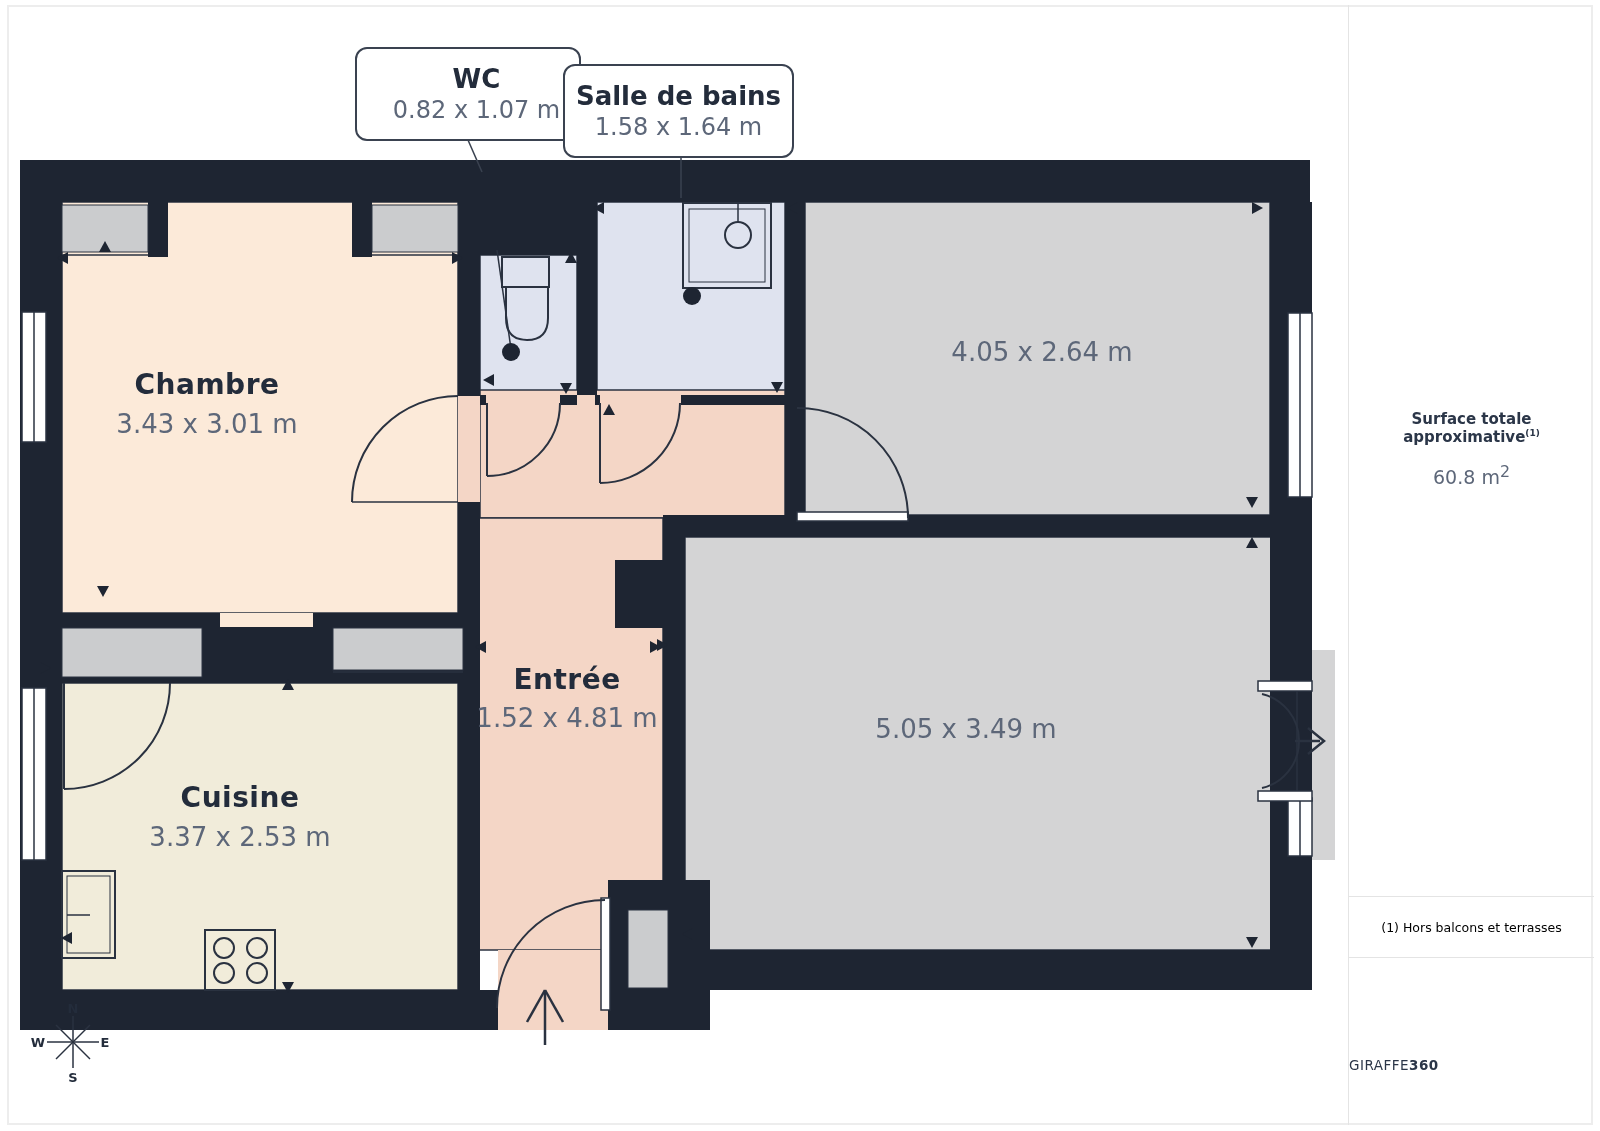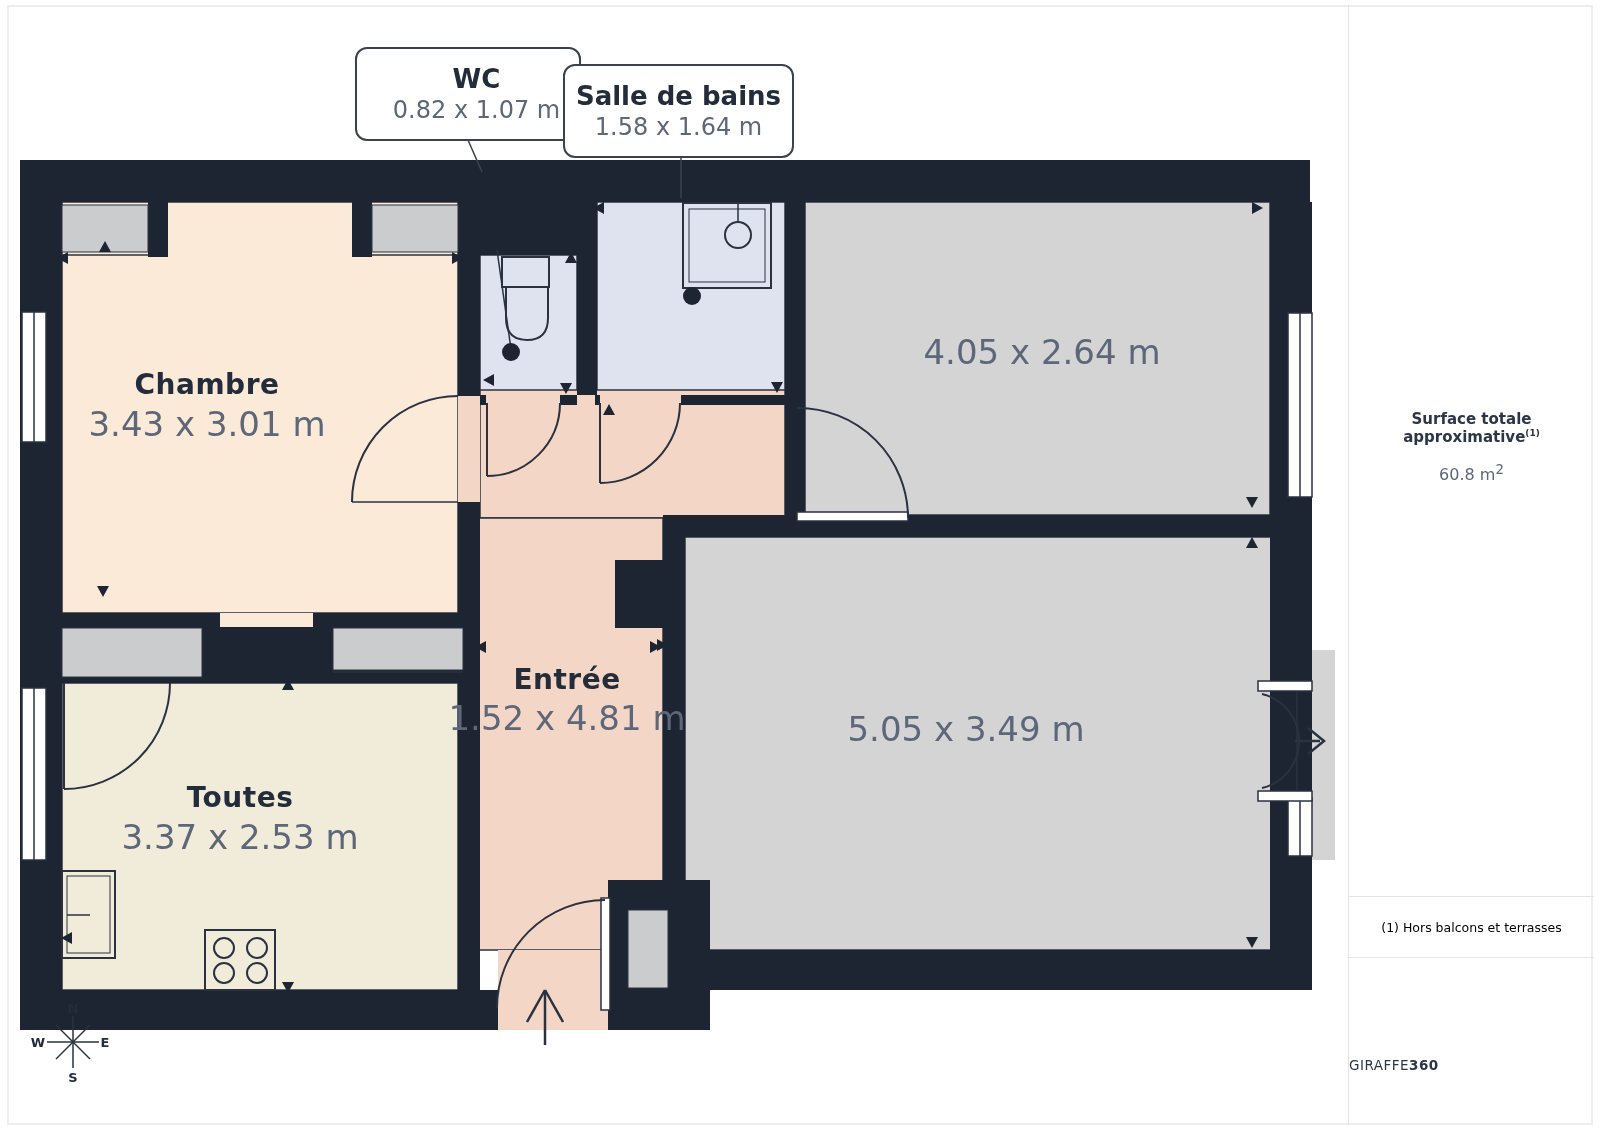--- a/index.html
+++ b/index.html
@@ -2,32 +2,32 @@
 <html><head>
 <meta charset="utf-8">
 <style>
   html,body{margin:0;padding:0;background:#fff;}
   #page{position:relative;width:1600px;height:1131px;background:#ffffff;overflow:hidden;
         font-family:"DejaVu Sans","Liberation Sans",sans-serif;}
   #frame{position:absolute;left:7px;top:5px;right:7px;bottom:6px;border:2px solid #ededed;pointer-events:none;}
   svg{position:absolute;left:0;top:0;}
   .lbl{position:absolute;transform:translate(-50%,-50%);text-align:center;white-space:nowrap;}
   .room-name{font-weight:bold;font-size:28px;color:#232c3b;letter-spacing:.5px;}
-  .room-dims{font-size:34px;color:#5d6779;}
+  .room-dims{font-size:26px;color:#5d6779;}
   .callout{position:absolute;background:#fff;border:2px solid #3a4250;border-radius:12px;
            display:flex;flex-direction:column;align-items:center;justify-content:center;z-index:5;}
   .callout .t{font-weight:bold;font-size:26px;color:#232c3b;line-height:1.25;}
   .callout .d{font-size:24px;color:#5d6779;line-height:1.25;}
   .compass-letter{position:absolute;transform:translate(-50%,-50%);font-size:13px;font-weight:bold;color:#232c3b;}
   
   #sidebar{position:absolute;left:1348px;top:5px;width:245px;height:1120px;border-left:1px solid #e4e4e4;}
   #surface-block{position:absolute;top:405px;left:0;width:100%;text-align:center;}
   #surface-title{font-size:15px;font-weight:bold;color:#2b3648;}
   #surface-title sup{font-size:9px;}
-  #surface-value{margin-top:16px;font-size:16px;color:#5d6779;}
+  #surface-value{margin-top:16px;font-size:19px;color:#5d6779;}
   .hdiv{position:absolute;left:0;width:100%;border-top:1px solid #e4e4e4;}
   #footnote{position:absolute;top:915px;left:0;width:100%;text-align:center;font-size:12.5px;color:#000000;}
   #disclaimer{position:absolute;top:978px;left:14px;width:217px;text-align:center;
               font-size:12.5px;line-height:1.6;color:#4e586c;}
   #brand{position:absolute;top:1052px;left:0;width:100%;font-size:13.5px;
          letter-spacing:.5px;color:#2b3648;}
   #brand b{font-weight:bold;}
 </style>
 </head>
 <body>
@@ -215,21 +215,21 @@
     <div class="d">0.82 x 1.07 m</div>
   </div>
   <div class="callout" style="left:563px;top:64px;width:227px;height:90px;">
     <div class="t">Salle de bains</div>
     <div class="d">1.58 x 1.64 m</div>
   </div>
 
   <div class="lbl room-name" style="left:207px;top:384px;">Chambre</div>
   <div class="lbl room-dims" style="left:207px;top:424px;">3.43 x 3.01 m</div>
 
-  <div class="lbl room-name" style="left:240px;top:797px;">Toutes</div>
+  <div class="lbl room-name" style="left:240px;top:797px;">Cuisine</div>
   <div class="lbl room-dims" style="left:240px;top:837px;">3.37 x 2.53 m</div>
 
   <div class="lbl room-name" style="left:567px;top:679px;">Entrée</div>
   <div class="lbl room-dims" style="left:567px;top:718px;">1.52 x 4.81 m</div>
 
   <div class="lbl room-dims" style="left:1042px;top:352px;">4.05 x 2.64 m</div>
   <div class="lbl room-dims" style="left:966px;top:729px;">5.05 x 3.49 m</div>
 
   <div class="compass-letter" style="left:73px;top:1008px;">N</div>
   <div class="compass-letter" style="left:73px;top:1077px;">S</div>

